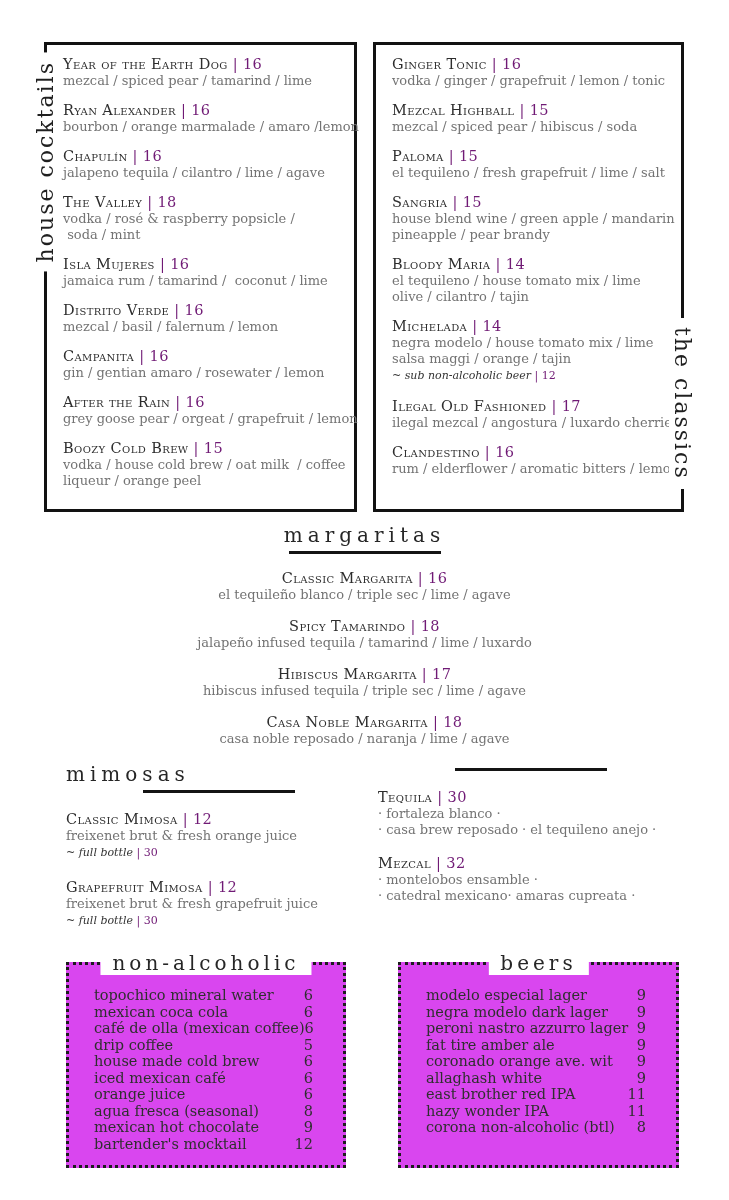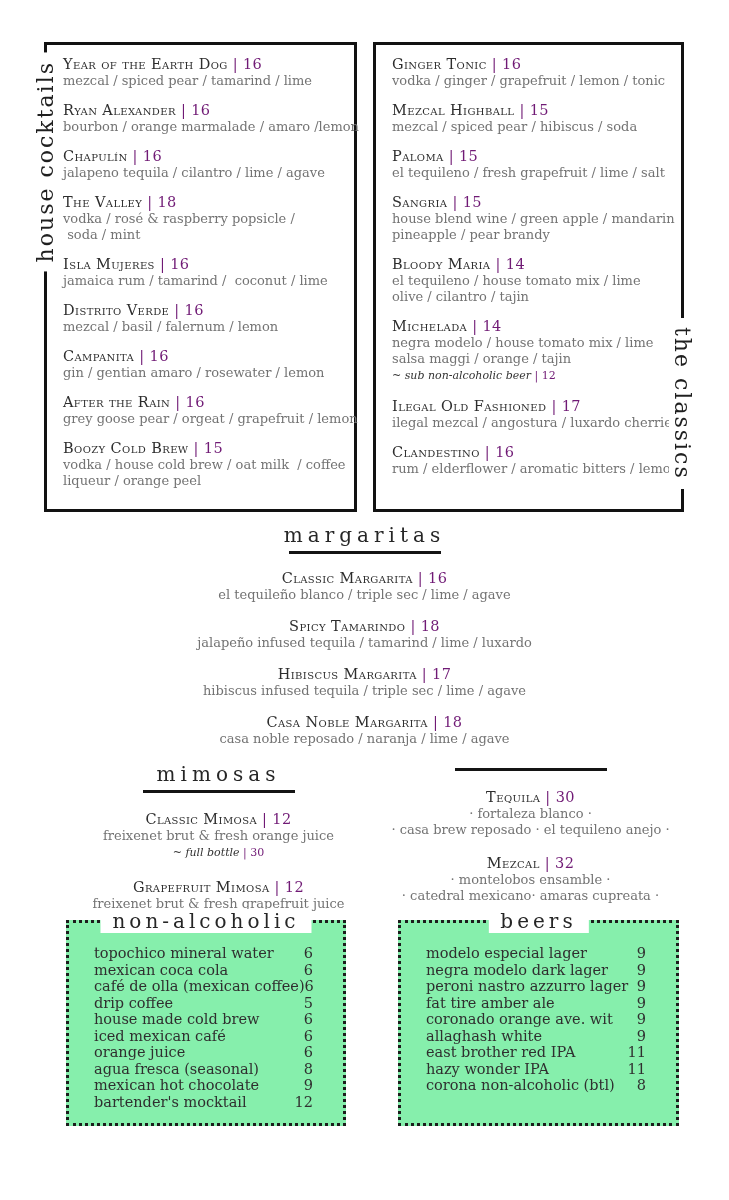--- a/index.html
+++ b/index.html
@@ -24,27 +24,27 @@
   .vtitle-left{writing-mode:vertical-rl;transform:rotate(180deg);left:-14px;top:7px;padding:9px 2px;}
   .vtitle-right{writing-mode:vertical-rl;right:-14px;bottom:20px;padding:9px 2px;}
   
   .heading{font-size:20px;letter-spacing:5px;color:#262626;line-height:22px;white-space:nowrap;}
   .rule{width:152px;height:3px;background:#141414;margin:5px auto 0;}
   .sec-margaritas{position:absolute;top:524px;left:0;width:729px;text-align:center;}
   .sec-margaritas .entries-c{margin-top:16px;}
   .c-entry{margin-bottom:15px;}
   .c-entry .entry-name{white-space:nowrap;margin-top:12px;}
   .c-entry .entry-desc{white-space:pre;}
-  .col{position:absolute;top:763px;text-align:center;}
+  .col{position:absolute;top:763px;text-align:left;}
   .col-mimosas{left:66px;width:305px;}
   .col-flights{left:378px;width:305px;}
   .col .entries-c{margin-top:18px;}
   .col .c-entry{margin-bottom:17px;}
   
-  .dotted{position:absolute;top:920px;height:206px;border:3px dotted #1c1c1c;box-sizing:border-box;background:#86efac;}
+  .dotted{position:absolute;top:962px;height:206px;border:3px dotted #1c1c1c;box-sizing:border-box;background:#d946ef;}
   .dotted-na{left:66px;width:280px;}
   .dotted-beers{left:398px;width:281px;}
   .dotted-title{position:absolute;top:-14px;left:50%;transform:translateX(-50%);background:#fff;padding:0 12px;font-size:20px;letter-spacing:4px;white-space:nowrap;color:#262626;}
   .drink-rows{padding:22px 30px 0 25px;}
   .drink-row{display:flex;font-size:14.5px;line-height:16.5px;color:#2f2f2f;}
   .drink-row .drink-name{flex:1;text-align:left;white-space:nowrap;}
   .drink-row .drink-price{text-align:right;}
 </style>
 </head>
 <body>

